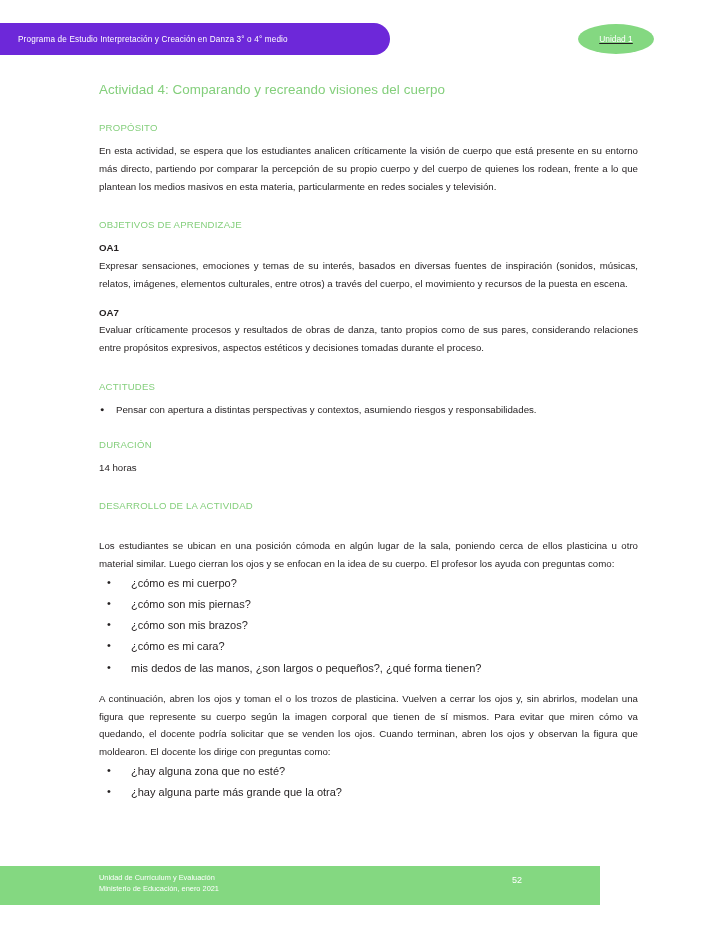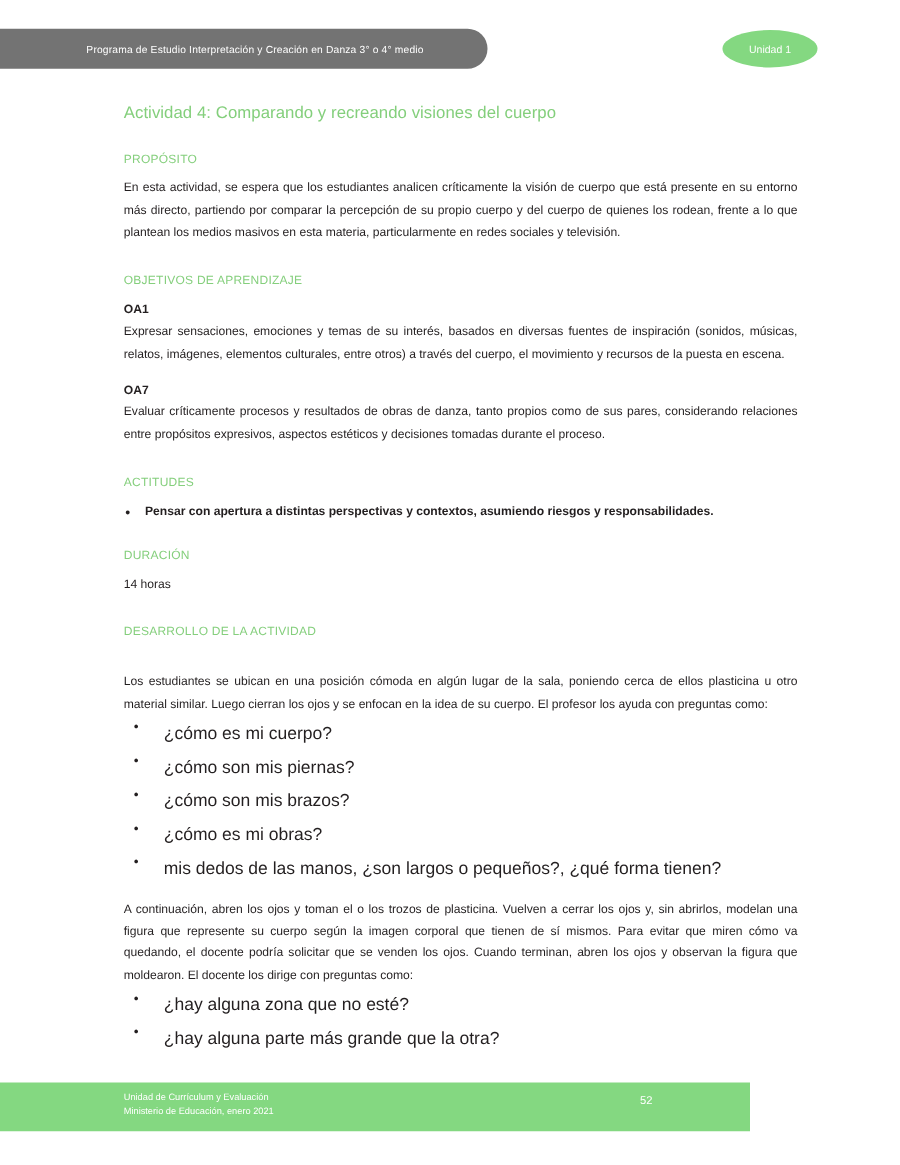--- a/index.html
+++ b/index.html
@@ -16,45 +16,45 @@
     overflow: hidden;
   }
 
   
   .header-band {
     position: absolute;
     left: 0;
     top: 23px;
     width: 390px;
     height: 32px;
-    background: #737373;
+    background: #6d28d9;
     border-top-right-radius: 16px;
     border-bottom-right-radius: 16px;
     display: flex;
     align-items: center;
-    justify-content: center;
   }
   .header-band-text {
     color: #ffffff;
     font-size: 8.2px;
     letter-spacing: 0.15px;
     white-space: nowrap;
     padding-left: 18px;
   }
   .unit-badge {
     position: absolute;
     left: 578px;
     top: 24px;
     width: 76px;
     height: 30px;
     background: #84d881;
     border-radius: 50%;
     display: flex;
     align-items: center;
     justify-content: center;
+    text-decoration: underline;
   }
   .unit-badge-text {
     color: #ffffff;
     font-size: 8.4px;
     white-space: nowrap;
   }
 
   
   .content {
     position: absolute;
@@ -105,40 +105,39 @@
     list-style: none;
     margin: 0;
     padding: 0;
   }
   ul.bullets-round li {
     position: relative;
     font-size: 9.7px;
     line-height: 1.83;
     padding-left: 17px;
     color: #231f20;
-    font-weight: bold;
   }
   ul.bullets-round li::before {
     content: "\25CF";
     position: absolute;
     left: 1px;
     top: 0;
     font-size: 7.2px;
     line-height: 2.45;
     color: #231f20;
   }
 
   ul.bullets-dot {
     list-style: none;
     margin: 0;
     padding: 0;
   }
   ul.bullets-dot li {
     position: relative;
-    font-size: 14px;
+    font-size: 11px;
     line-height: 1.93;
     padding-left: 32px;
     color: #231f20;
   }
   ul.bullets-dot li::before {
     content: "\2022";
     position: absolute;
     left: 8px;
     top: 0;
     font-size: 11px;
@@ -218,21 +217,21 @@
   <h2 class="section-head">DESARROLLO DE LA ACTIVIDAD</h2>
 
   <div class="gap-md"></div>
 
   <p class="body-text">Los estudiantes se ubican en una posición cómoda en algún lugar de la sala, poniendo cerca de ellos plasticina u otro material similar. Luego cierran los ojos y se enfocan en la idea de su cuerpo. El profesor los ayuda con preguntas como:</p>
 
   <ul class="bullets-dot">
     <li>¿cómo es mi cuerpo?</li>
     <li>¿cómo son mis piernas?</li>
     <li>¿cómo son mis brazos?</li>
-    <li>¿cómo es mi obras?</li>
+    <li>¿cómo es mi cara?</li>
     <li>mis dedos de las manos, ¿son largos o pequeños?, ¿qué forma tienen?</li>
   </ul>
 
   <div class="gap-sm"></div>
 
   <p class="body-text">A continuación, abren los ojos y toman el o los trozos de plasticina. Vuelven a cerrar los ojos y, sin abrirlos, modelan una figura que represente su cuerpo según la imagen corporal que tienen de sí mismos. Para evitar que miren cómo va quedando, el docente podría solicitar que se venden los ojos. Cuando terminan, abren los ojos y observan la figura que moldearon. El docente los dirige con preguntas como:</p>
 
   <ul class="bullets-dot">
     <li>¿hay alguna zona que no esté?</li>
     <li>¿hay alguna parte más grande que la otra?</li>

